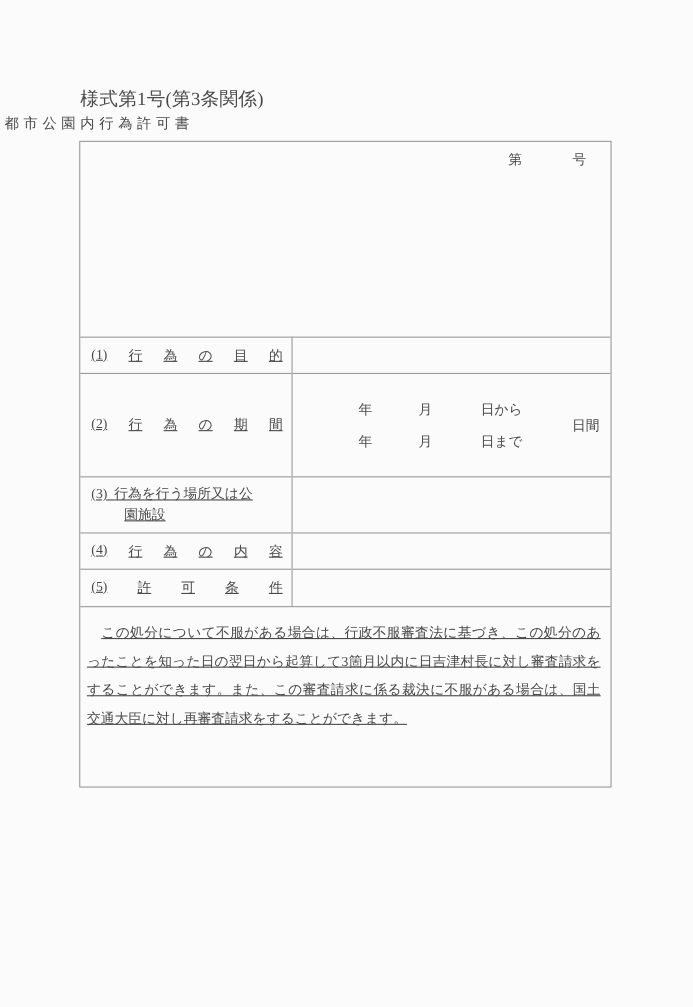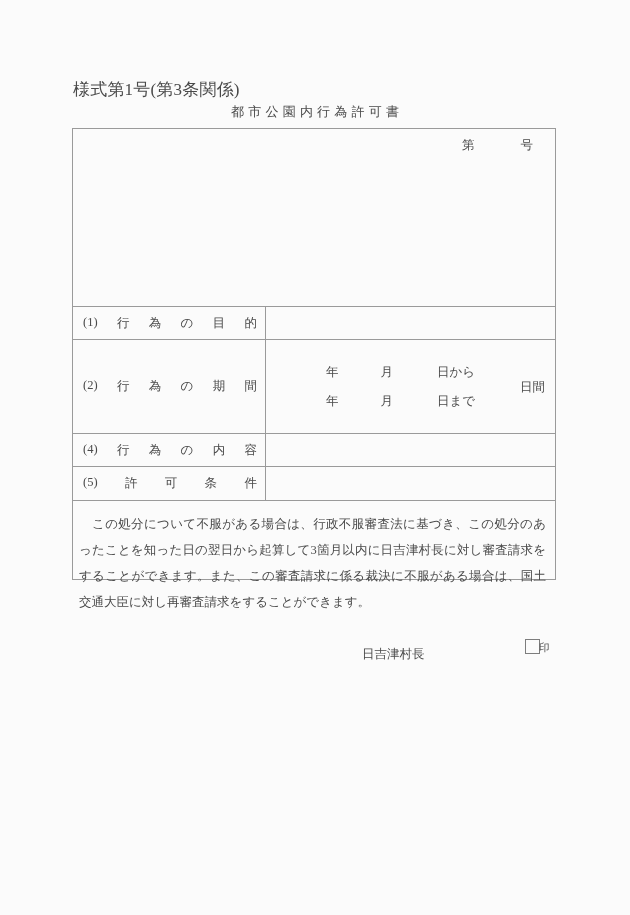--- a/index.html
+++ b/index.html
@@ -23,37 +23,37 @@
     top: 78px;
     font-size: 17px;
     letter-spacing: 0.2px;
     white-space: nowrap;
   }
   .doc-title {
     position: absolute;
     left: 0;
     right: 0;
     top: 103px;
-    text-align: center;
     font-size: 13px;
     letter-spacing: 4.2px;
     text-indent: 4.2px;
     white-space: nowrap;
   }
 
   
   .form-box {
     position: absolute;
     left: 72px;
     top: 128px;
     width: 484px;
-    height: 452px;
+    height: 588px;
     border: 1px solid #9a9a9a;
     box-sizing: border-box;
     background: transparent;
+    text-decoration: underline;
   }
 
   
   .upper {
     position: relative;
     height: 177px;
     box-sizing: border-box;
   }
   .doc-number {
     position: absolute;
@@ -242,20 +242,30 @@
               <span>年</span><span class="g1"></span><span>月</span><span class="g2"></span><span>日から</span>
             </div>
             <div class="ln ln2">
               <span>年</span><span class="g1"></span><span>月</span><span class="g2"></span><span>日まで</span>
             </div>
             <div class="days">日間</div>
           </div>
         </td>
       </tr>
 
+      <tr class="row-h52">
+        <td class="label label-3">
+          <span class="l1">
+            <span>(3)</span>
+            &nbsp;<span>行為を行う場所又は公</span>
+          </span>
+          <span class="l2">園施設</span>
+        </td>
+        <td class="value"></td>
+      </tr>
 
       <tr class="row-h30">
         <td class="label">
           <div class="spread">
             <span>(4)</span>
             <span>行</span>
             <span>為</span>
             <span>の</span>
             <span>内</span>
             <span>容</span>
@@ -277,19 +287,15 @@
         <td class="value"></td>
       </tr>
 
     </tbody>
   </table>
 
   <div class="notice">
     <div>この処分について不服がある場合は、行政不服審査法に基づき、この処分のあったことを知った日の翌日から起算して3箇月以内に日吉津村長に対し審査請求をすることができます。また、この審査請求に係る裁決に不服がある場合は、国土交通大臣に対し再審査請求をすることができます。</div>
 
 
-    <div class="sign-row">
-      <span class="sign-name">日吉津村長</span>
-      <span class="seal-box">印</span>
-    </div>
   </div>
 
 </div>
 
 </body></html>

